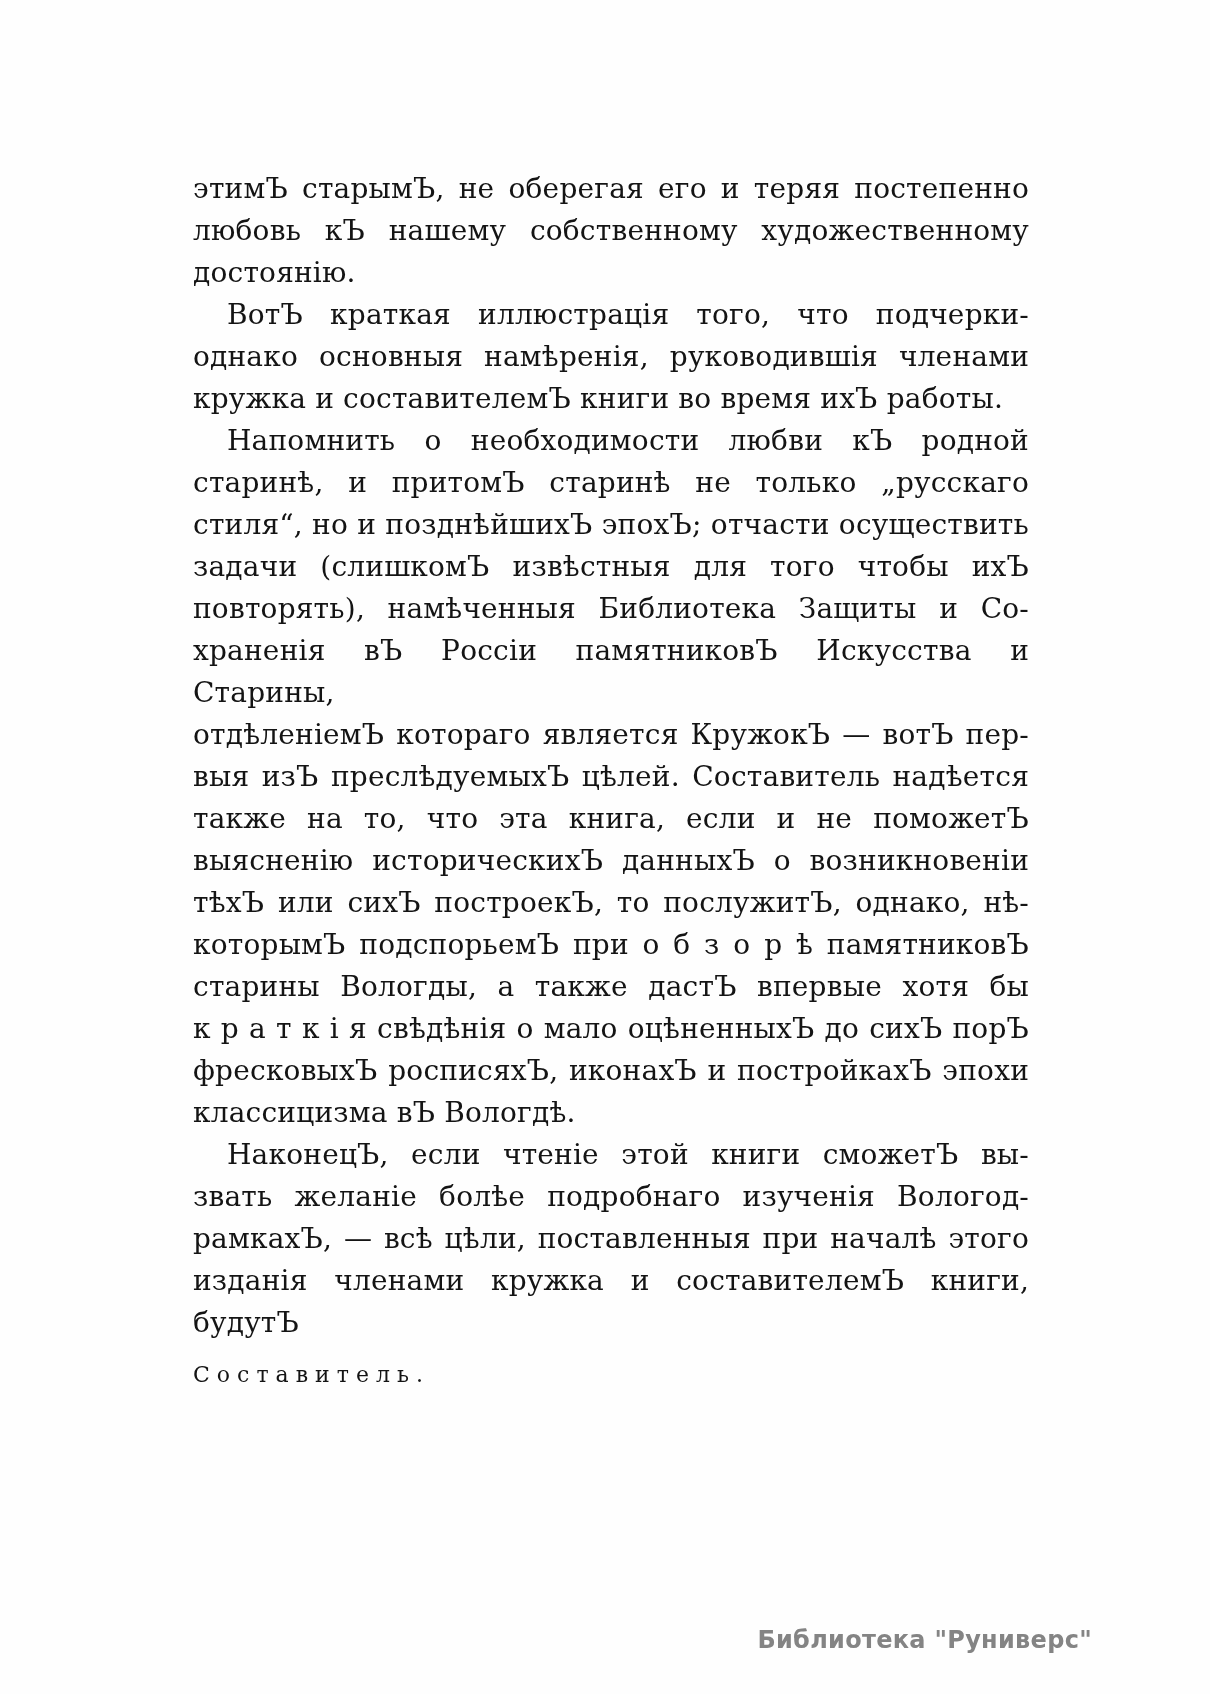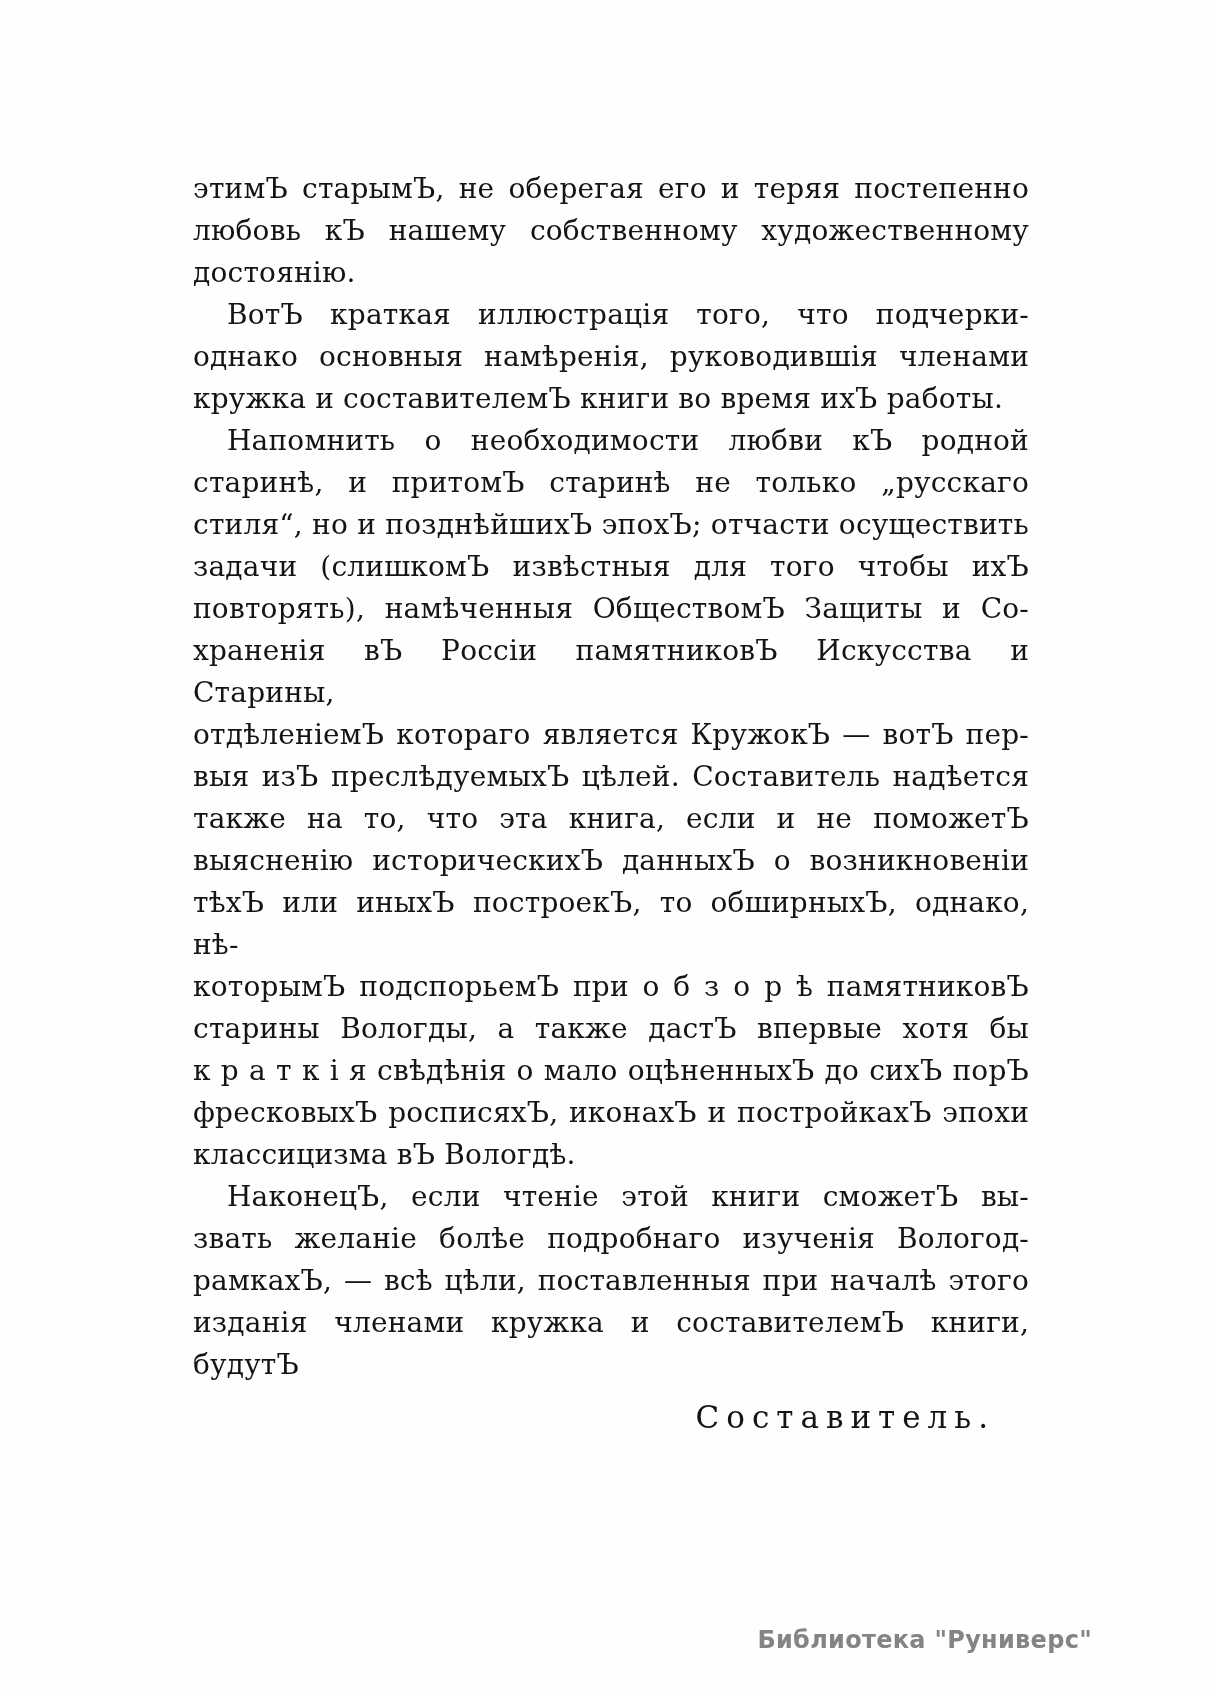--- a/index.html
+++ b/index.html
@@ -35,23 +35,22 @@
     white-space: normal;
   }
   .line.last {
     text-align-last: left;
   }
   .line.indent {
     text-indent: 34px;
   }
   .signature {
     margin-top: 10px;
-    text-align: right;
     padding-right: 34px;
-    font-size: 31px;
+    font-size: 22px;
     line-height: 42px;
     letter-spacing: 7px;
   }
   .watermark {
     position: absolute;
     top: 1626px;
     right: 118px;
     font-family: "DejaVu Sans", "Liberation Sans", sans-serif;
     font-weight: bold;
     font-size: 24px;
@@ -67,27 +66,27 @@
       <div class="line">этимЪ старымЪ, не оберегая его и теряя постепенно</div>
       <div class="line">любовь кЪ нашему собственному художественному</div>
       <div class="line last">достоянію.</div>
       <div class="line indent">ВотЪ краткая иллюстрація того, что подчерки-</div>
       <div class="line">однако основныя намѣренія, руководившія членами</div>
       <div class="line last">кружка и составителемЪ книги во время ихЪ работы.</div>
       <div class="line indent">Напомнить о необходимости любви кЪ родной</div>
       <div class="line">старинѣ, и притомЪ старинѣ не только „русскаго</div>
       <div class="line">стиля“, но и позднѣйшихЪ эпохЪ; отчасти осуществить</div>
       <div class="line">задачи (слишкомЪ извѣстныя для того чтобы ихЪ</div>
-      <div class="line">повторять), намѣченныя ОбществомЪ Защиты и Со-</div>
+      <div class="line">повторять), намѣченныя Библиотека Защиты и Со-</div>
       <div class="line">храненія вЪ Россіи памятниковЪ Искусства и Старины,</div>
       <div class="line">отдѣленіемЪ котораго является КружокЪ — вотЪ пер-</div>
       <div class="line">выя изЪ преслѣдуемыхЪ цѣлей. Составитель надѣется</div>
       <div class="line">также на то, что эта книга, если и не поможетЪ</div>
       <div class="line">выясненію историческихЪ данныхЪ о возникновеніи</div>
-      <div class="line">тѣхЪ или иныхЪ построекЪ, то обширныхЪ, однако, нѣ-</div>
+      <div class="line">тѣхЪ или сихЪ построекЪ, то послужитЪ, однако, нѣ-</div>
       <div class="line">которымЪ подспорьемЪ при о&nbsp;б&nbsp;з&nbsp;о&nbsp;р&nbsp;ѣ памятниковЪ</div>
       <div class="line">старины Вологды, а также дастЪ впервые хотя бы</div>
       <div class="line">к&nbsp;р&nbsp;а&nbsp;т&nbsp;к&nbsp;і&nbsp;я свѣдѣнія о мало оцѣненныхЪ до сихЪ порЪ</div>
       <div class="line">фресковыхЪ росписяхЪ, иконахЪ и постройкахЪ эпохи</div>
       <div class="line last">классицизма вЪ Вологдѣ.</div>
       <div class="line indent">НаконецЪ, если чтеніе этой книги сможетЪ вы-</div>
       <div class="line">звать желаніе болѣе подробнаго изученія Вологод-</div>
       <div class="line">рамкахЪ, — всѣ цѣли, поставленныя при началѣ этого</div>
       <div class="line">изданія членами кружка и составителемЪ книги, будутЪ</div>
       <div class="signature">Составитель.</div>

